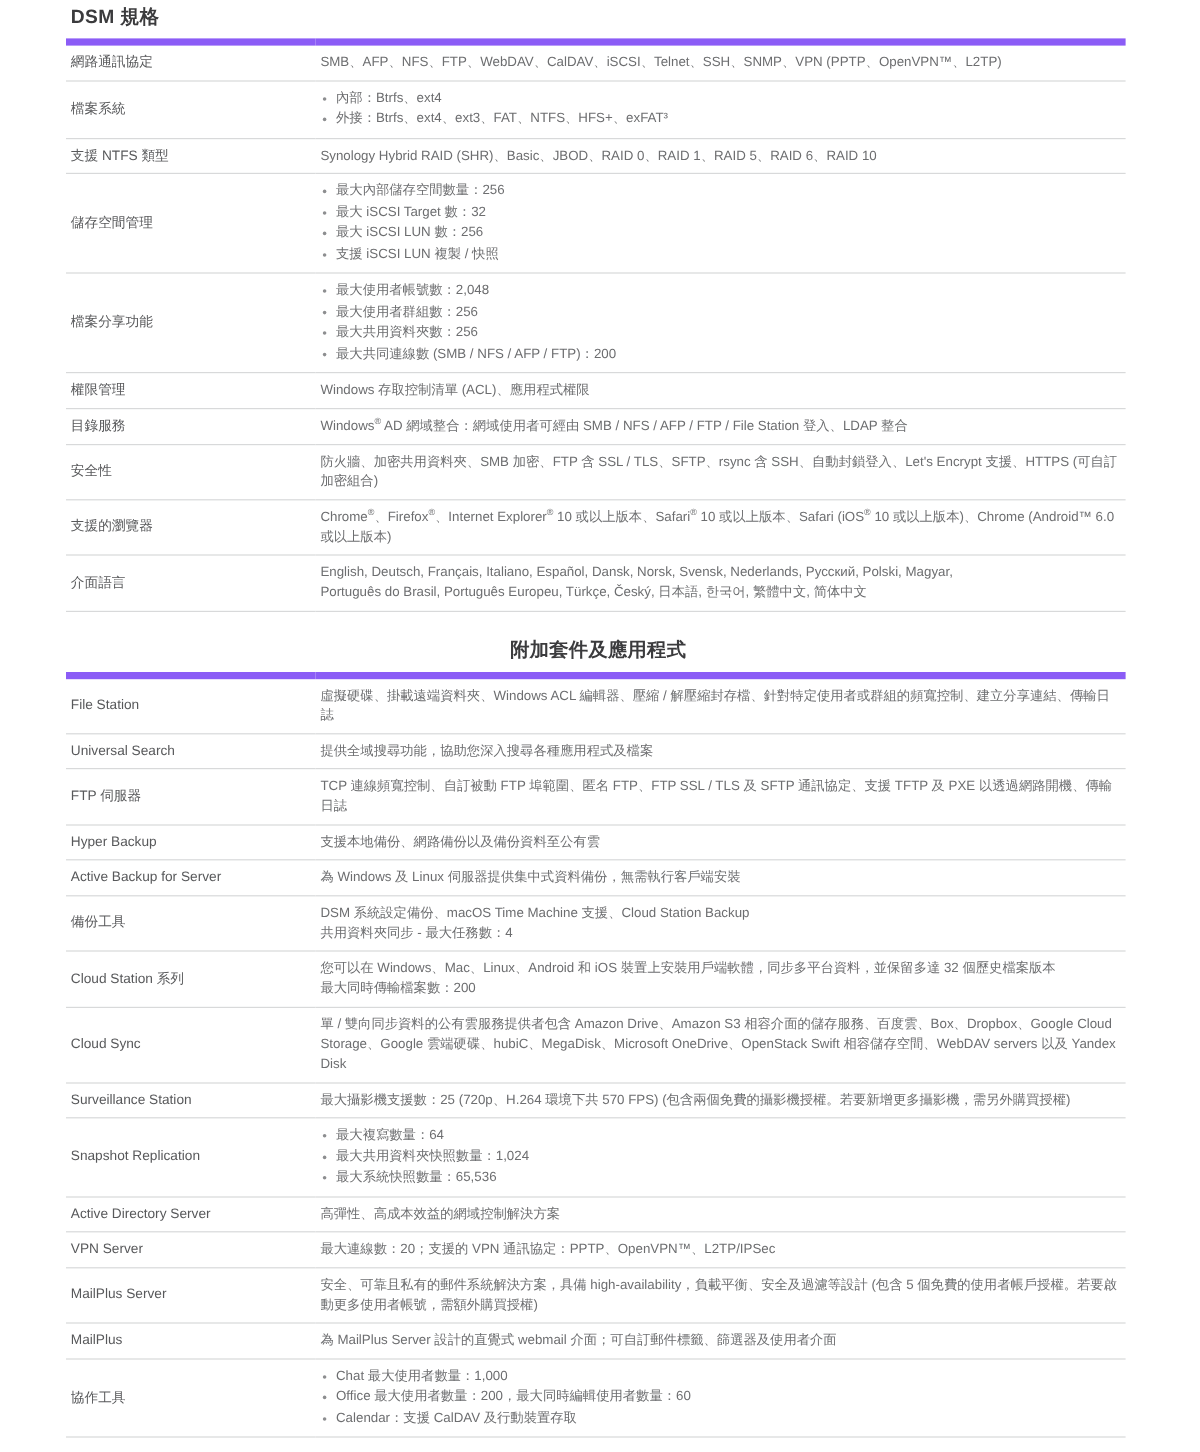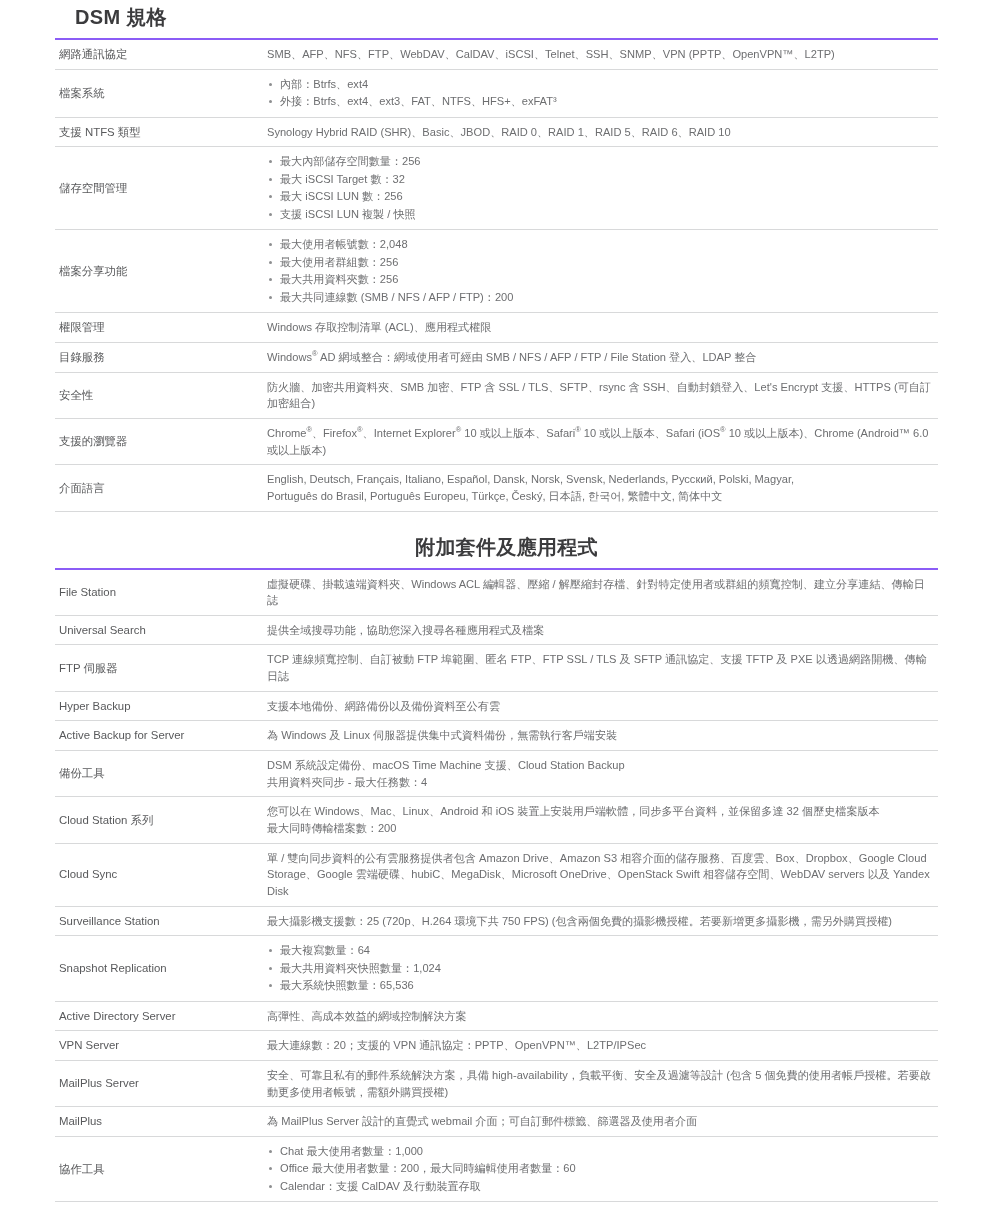--- a/index.html
+++ b/index.html
@@ -15,41 +15,40 @@
     position: relative;
   }
   .page {
     position: relative;
     width: 1000px;
     min-height: 1210px;
     box-sizing: border-box;
     padding: 0 62px 0 55px;
   }
   .section-title {
-    font-size: 20px;
+    font-size: 16px;
     font-weight: bold;
     color: #3b3b3d;
     padding: 4px 0 7px 4px;
     letter-spacing: 0.3px;
-    margin-left: 16px;
   }
   .section-title.second {
     padding-top: 22px;
     text-align: center;
   }
   table.spec {
     width: 100%;
     border-collapse: collapse;
     table-layout: fixed;
   }
   table.spec tr {
     border-top: 1px solid #d8d9da;
   }
   table.spec tr:first-child {
-    border-top: 2px solid #8b5cf6;
+    border-top: 6px solid #8b5cf6;
   }
   table.spec tr:last-child {
     border-bottom: 1px solid #d8d9da;
   }
   td.k {
     width: 196px;
     vertical-align: middle;
     font-size: 11.4px;
     color: #58595b;
     padding: 6px 8px 6px 4px;
@@ -222,21 +221,21 @@
         </tr>
         <tr>
           <td class="k">Cloud Sync</td>
           <td class="v">
             <p>單 / 雙向同步資料的公有雲服務提供者包含 Amazon Drive、Amazon S3 相容介面的儲存服務、百度雲、Box、Dropbox、Google Cloud Storage、Google 雲端硬碟、hubiC、MegaDisk、Microsoft OneDrive、OpenStack Swift 相容儲存空間、WebDAV servers 以及 Yandex Disk</p>
           </td>
         </tr>
         <tr>
           <td class="k">Surveillance Station</td>
           <td class="v">
-            <p>最大攝影機支援數：25 (720p、H.264 環境下共 750 FPS) (包含兩個免費的攝影機授權。若要新增更多攝影機，需另外購買授權)</p>
+            <p>最大攝影機支援數：25 (720p、H.264 環境下共 570 FPS) (包含兩個免費的攝影機授權。若要新增更多攝影機，需另外購買授權)</p>
           </td>
         </tr>
         <tr>
           <td class="k">Snapshot Replication</td>
           <td class="v">
             <ul class="bl">
               <li>最大複寫數量：64</li>
               <li>最大共用資料夾快照數量：1,024</li>
               <li>最大系統快照數量：65,536</li>
             </ul>

